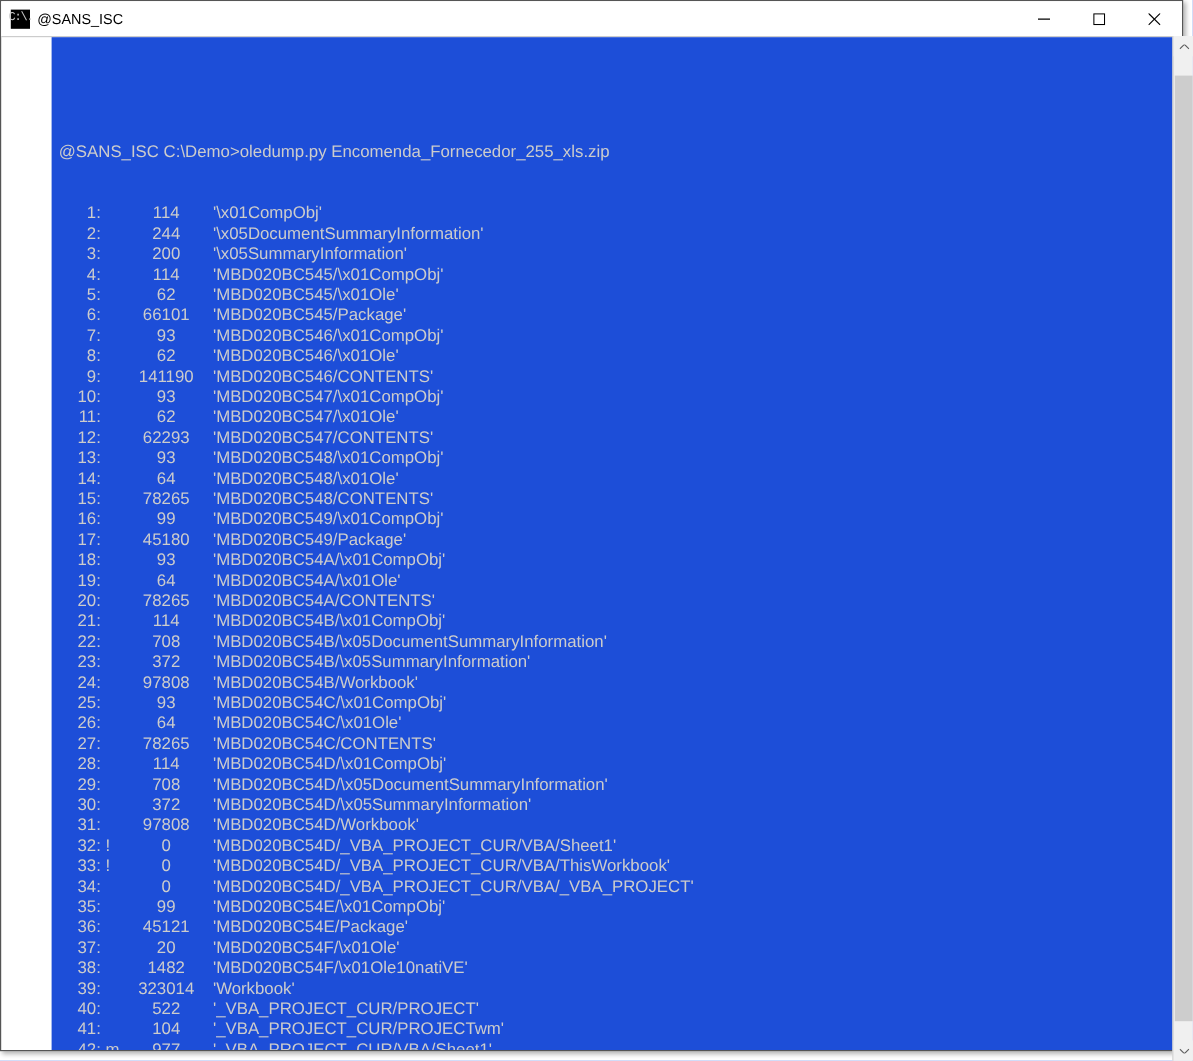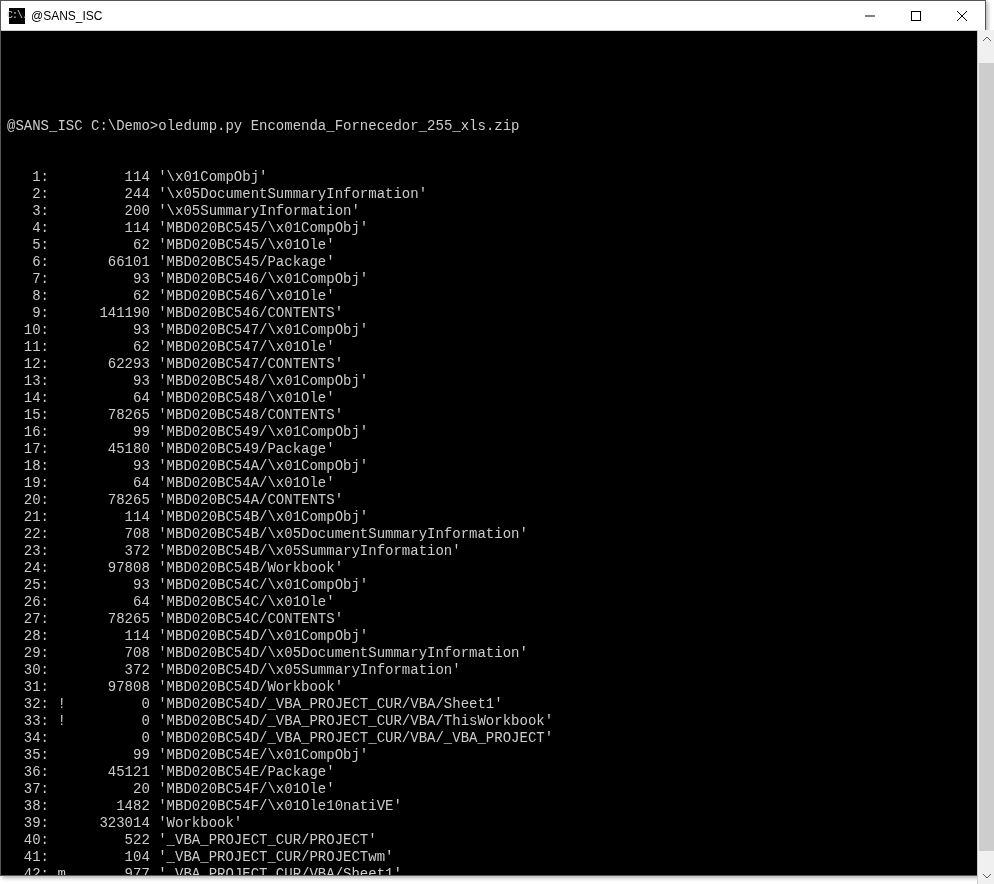--- a/index.html
+++ b/index.html
@@ -59,29 +59,30 @@
       display: flex;
       align-items: center;
       justify-content: center;
       background: transparent;
       border: none;
       cursor: pointer;
     }
     .win-btn svg { width: 10px; height: 10px; }
     .terminal-body {
       flex: 1;
-      background: #000000;
+      background: #1d4ed8;
       color: #cccccc;
       font-size: 14px;
       line-height: 17px;
       padding: 2px 0 0 6px;
       overflow: hidden;
       position: relative;
       white-space: pre;
-      font-family: Liberation Mono, monospace;
+      font-family: Liberation Sans, sans-serif;
+      margin-left: 42px;
     }
     .scrollbar-v {
       position: absolute;
       right: 0;
       top: 30px;
       bottom: 0;
       width: 17px;
       background: #f0f0f0;
       border-left: 1px solid #ccc;
     }
@@ -101,21 +102,21 @@
     .scroll-thumb {
       position: absolute;
       left: 1px;
       right: 0;
       background: #cdcdcd;
     }
     .term-line { height: 17px; }
     .prompt-line { display: inline; }
     .row-idx { display: inline-block; width: 4ch; text-align: right; }
     .row-flag { display: inline-block; width: 2ch; }
-    .row-size { display: inline-block; width: 9ch; text-align: right; }
+    .row-size { display: inline-block; width: 9ch; text-align: center; }
     .row-name { display: inline; }
   </style>
 </head>
 <body>
 
 <div class="window">
   <div class="titlebar">
     <span class="title-icon">C:\.</span>
     <span class="title-text">@SANS_ISC</span>
     <div class="window-controls">

